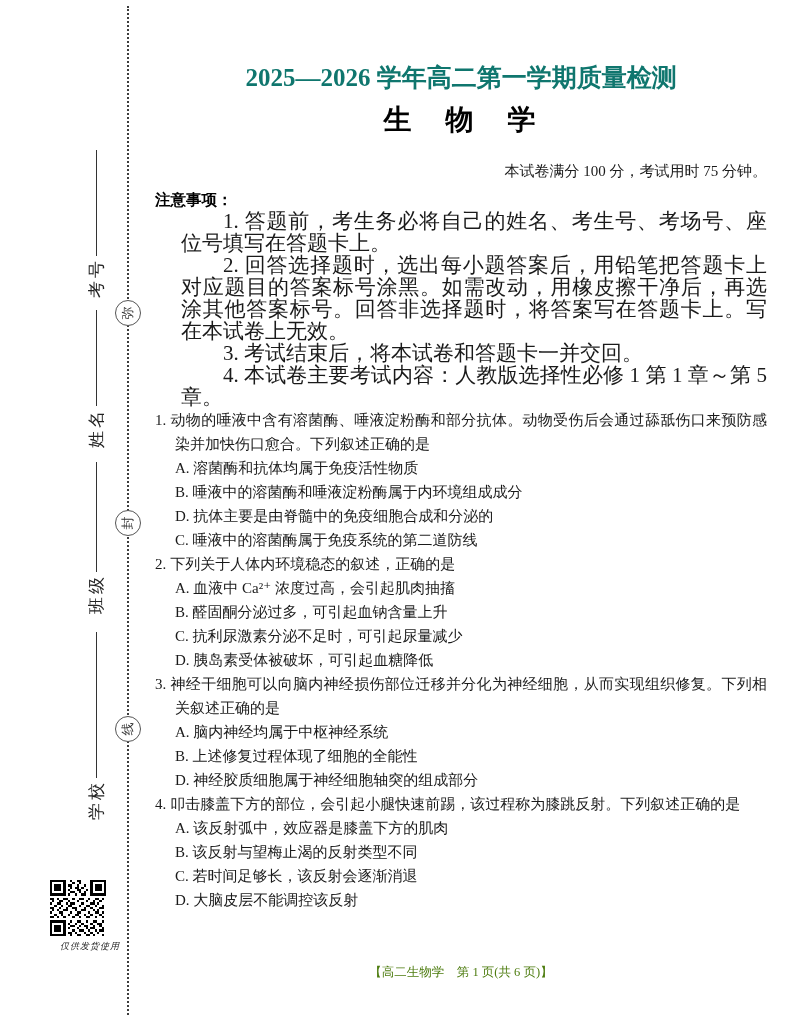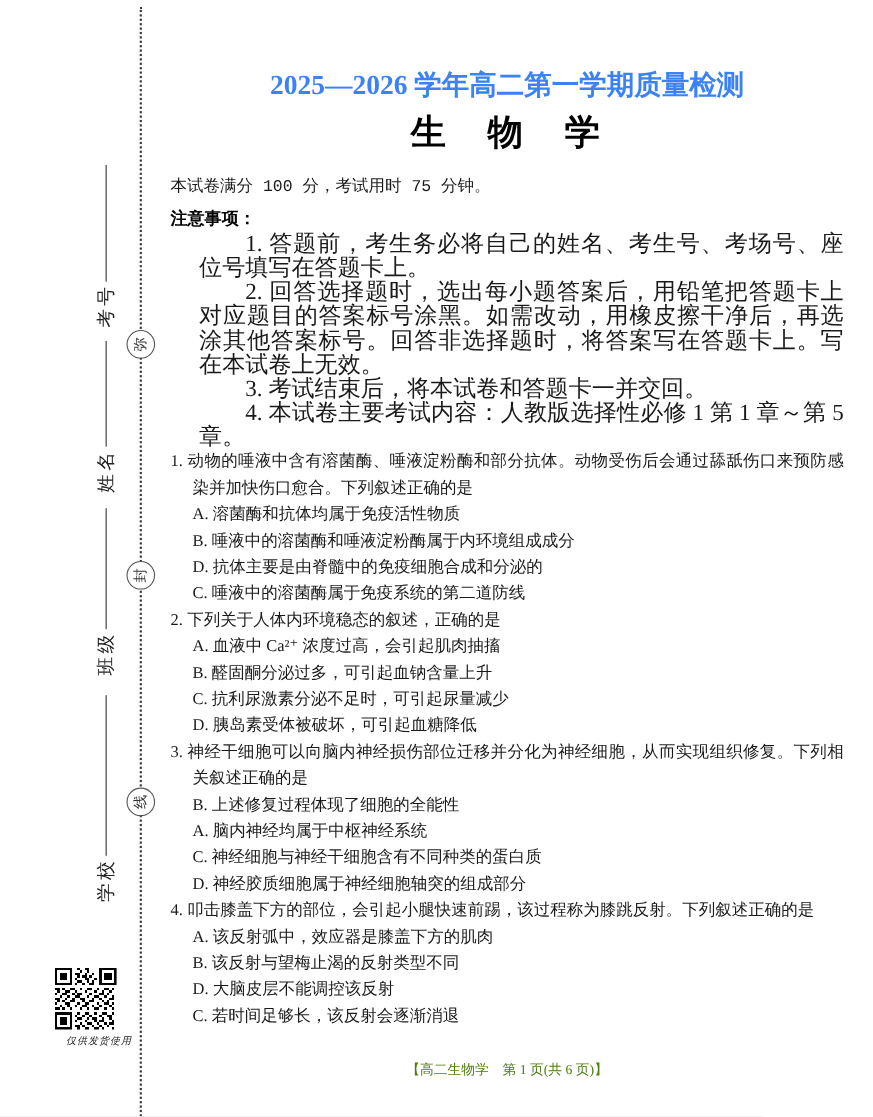--- a/index.html
+++ b/index.html
@@ -34,28 +34,28 @@
   .qr svg{display:block;width:56px;height:56px;shape-rendering:crispEdges;}
   .qr-caption{
     position:absolute;left:36px;top:940px;width:84px;
     text-align:right;font-size:9px;font-style:italic;
     letter-spacing:1px;color:#222;
   }
   
   .content{position:absolute;left:155px;top:0;width:612px;}
   .title{
     margin:62px 0 0;text-align:center;
-    font-size:25px;line-height:32px;font-weight:bold;color:#3b82f6;
+    font-size:25px;line-height:32px;font-weight:bold;color:#0f766e;
   }
   .subject{
     margin:8px 0 0;text-align:center;
-    font-size:32px;line-height:36px;font-weight:bold;
+    font-size:28px;line-height:36px;font-weight:bold;
     letter-spacing:3px;color:#000;
   }
-  .exam-info{margin:24px 0 0;text-align:left;font-size:15px;line-height:18px;font-family:Liberation Mono, monospace;}
+  .exam-info{margin:24px 0 0;text-align:right;font-size:15px;line-height:18px;}
   .notice-heading{
     margin:10px 0 0;font-size:15.5px;line-height:20px;font-weight:bold;color:#000;
     font-family:Liberation Sans, sans-serif;
   }
   .notice-item{
     margin:0 0 0 26px;font-size:21px;line-height:22px;
     text-indent:2em;text-align:justify;
   }
   .section-heading{
     margin:20px 0 0;font-size:14.5px;line-height:24px;font-weight:bold;color:#000;
@@ -148,31 +148,30 @@
     <div class="question">
       <p class="q-stem"><span class="q-num">2.</span><span>下列关于人体内环境稳态的叙述，正确的是</span></p>
       <p class="q-opt">A. 血液中 Ca²⁺ 浓度过高，会引起肌肉抽搐</p>
       <p class="q-opt">B. 醛固酮分泌过多，可引起血钠含量上升</p>
       <p class="q-opt">C. 抗利尿激素分泌不足时，可引起尿量减少</p>
       <p class="q-opt">D. 胰岛素受体被破坏，可引起血糖降低</p>
     </div>
 
     <div class="question">
       <p class="q-stem"><span class="q-num">3.</span><span>神经干细胞可以向脑内神经损伤部位迁移并分化为神经细胞，从而实现组织修复。下列相关叙述正确的是</span></p>
+      <p class="q-opt">A. 脑内神经均属于中枢神经系统</p>
       <p class="q-opt">B. 上述修复过程体现了细胞的全能性</p>
-      <p class="q-opt">A. 脑内神经均属于中枢神经系统</p>
-      <p class="q-opt">C. 神经细胞与神经干细胞含有不同种类的蛋白质</p>
       <p class="q-opt">D. 神经胶质细胞属于神经细胞轴突的组成部分</p>
     </div>
 
     <div class="question">
       <p class="q-stem"><span class="q-num">4.</span><span>叩击膝盖下方的部位，会引起小腿快速前踢，该过程称为膝跳反射。下列叙述正确的是</span></p>
       <p class="q-opt">A. 该反射弧中，效应器是膝盖下方的肌肉</p>
       <p class="q-opt">B. 该反射与望梅止渴的反射类型不同</p>
+      <p class="q-opt">C. 若时间足够长，该反射会逐渐消退</p>
       <p class="q-opt">D. 大脑皮层不能调控该反射</p>
-      <p class="q-opt">C. 若时间足够长，该反射会逐渐消退</p>
     </div>
 
   </div>
 
   <p class="footer">【高二生物学　第 1 页(共 6 页)】</p>
 
 </div>
 
 </body></html>

